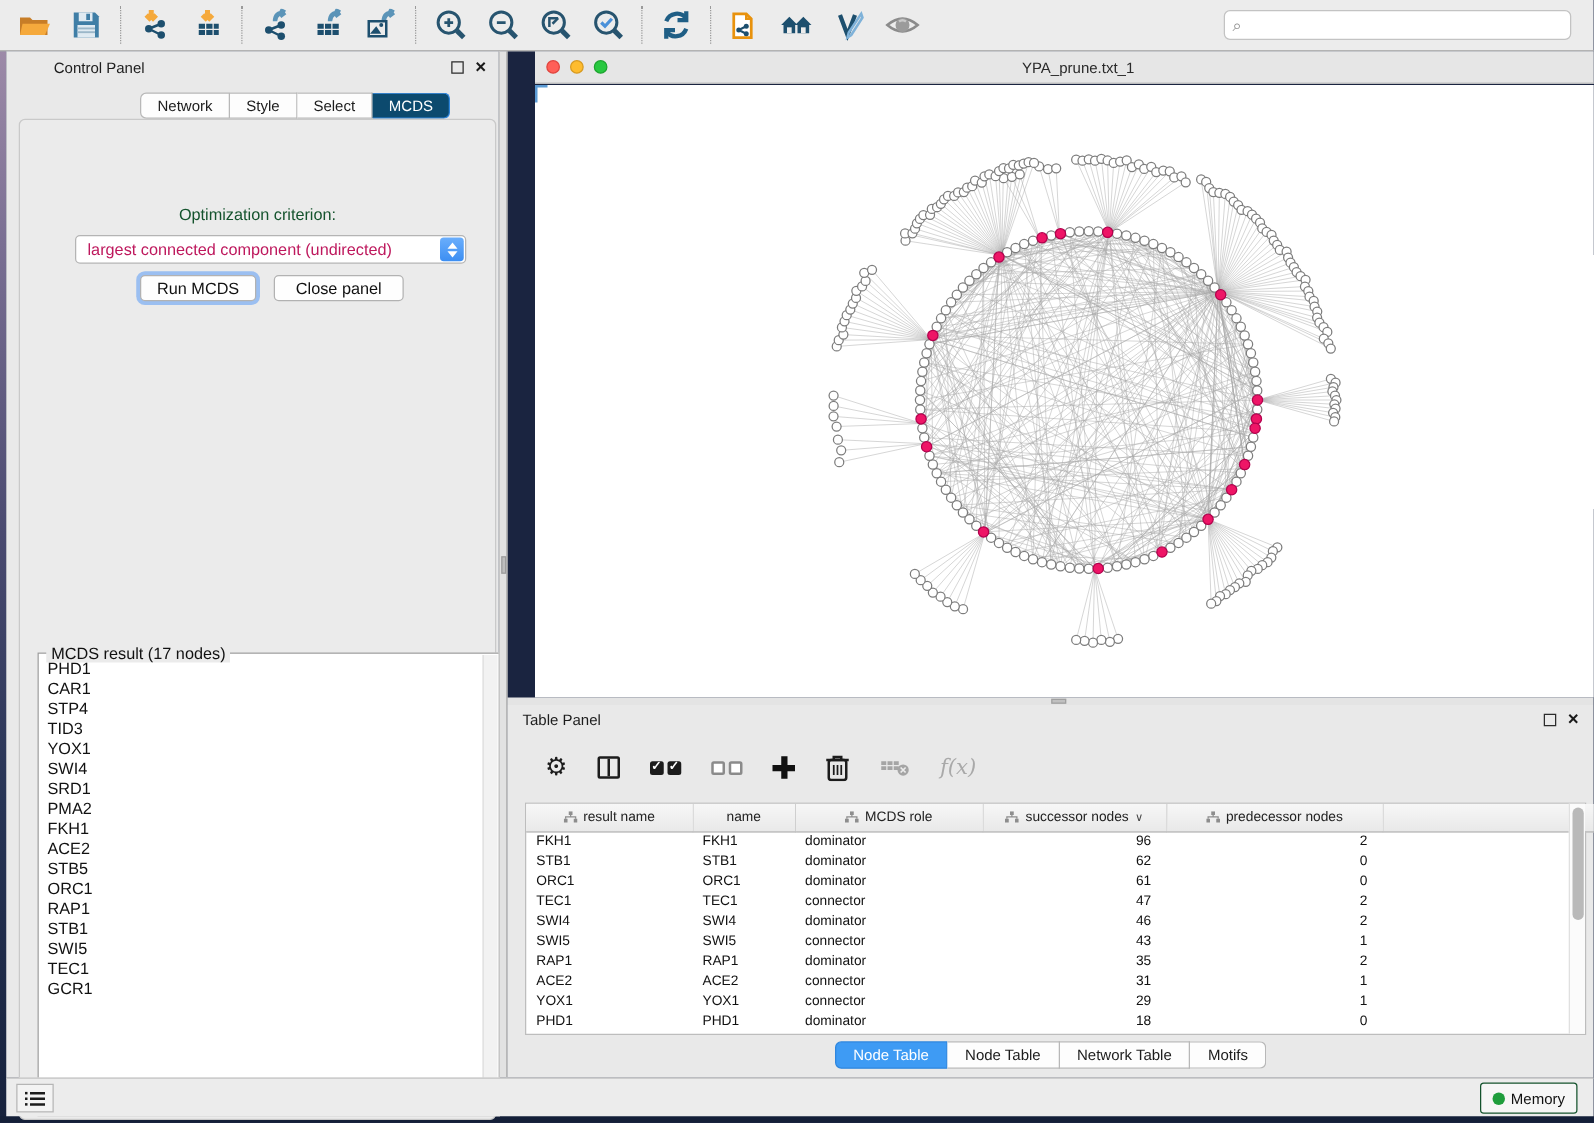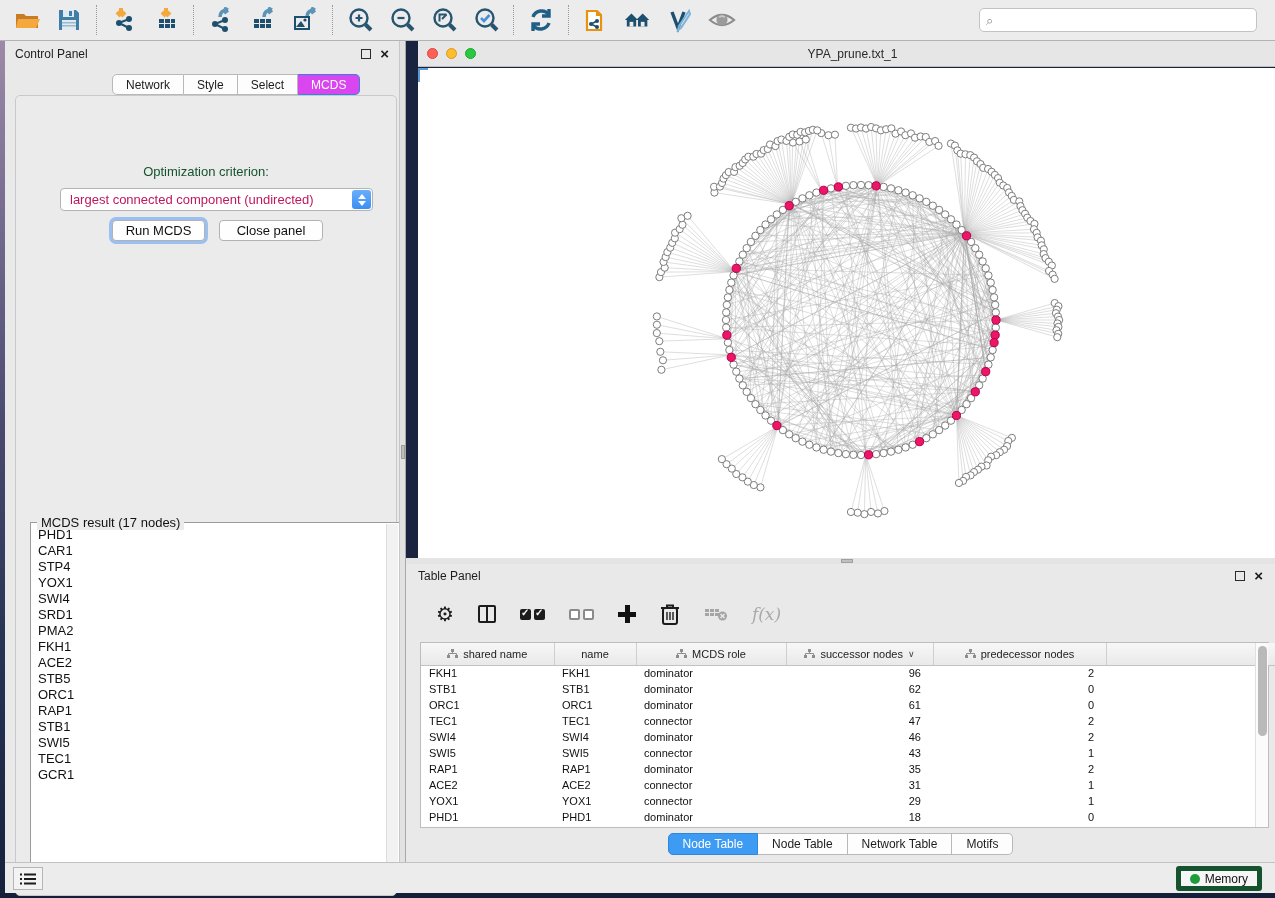--- a/index.html
+++ b/index.html
@@ -17,33 +17,33 @@
     border-bottom:1px solid #b3b3b3; display:flex; align-items:center; }
   .tb-group { display:flex; align-items:center; gap:14px; padding:0 13px; }
   .tb-sep { width:1px; height:30px; border-left:1px dotted #9a9a9a; }
   .tb-btn { width:28px; height:28px; display:flex; align-items:center; justify-content:center; cursor:pointer; }
   .search-wrap { position:absolute; right:18px; top:8px; }
   .search-input { width:278px; height:24px; border:1px solid #c3c3c3; border-radius:5px; background:#fff;
     padding:0 6px 0 24px; font-size:12px; color:#333; outline:none; }
   .search-glyph { position:absolute; left:7px; top:5px; color:#8a8a8a; font-size:13px; }
 
   
-  .control-panel { position:absolute; left:5px; top:41px; width:394px; height:821px; background:#e9e9e9; }
+  .control-panel { position:absolute; left:5px; top:41px; width:394px; height:821px; background:#e9e9e9;padding-left:28px; }
   .panel-head { height:26px; display:flex; align-items:center; padding:0 10px; }
   .panel-title { font-size:12px; color:#1d1d1d; }
   .panel-head-icons { margin-left:auto; display:flex; align-items:center; gap:9px; }
   .float-icon { width:10px; height:10px; border:1.5px solid #2b2b2b; display:inline-block; }
   .close-icon { font-size:15px; font-weight:bold; color:#1a1a1a; line-height:10px; cursor:pointer; }
 
   .cp-tabs { position:absolute; left:79px; top:33px; height:21px; display:flex;margin-left:28px; }
   .cp-tab { font-size:12px; padding:3px 13px; background:#fdfdfd; border:1px solid #b8b8b8; border-left:none;
     color:#1c1c1c; cursor:pointer; }
   .cp-tab:first-child { border-left:1px solid #b8b8b8; border-radius:5px 0 0 5px; }
   .cp-tab:last-child { border-radius:0 5px 5px 0; }
-  .cp-tab.active { background:#d946ef; border-color:#2f86dd; color:#fff; }
+  .cp-tab.active { background:#0c4a6e; border-color:#2f86dd; color:#fff; }
 
   .cp-inner { position:absolute; left:10px; top:54px; width:382px; height:801px; background:#ebebeb;
     border:1px solid #c9c9c9; border-radius:5px; }
   .opt-label { position:absolute; left:0; top:68px; width:100%; text-align:center; font-size:13px; color:#14532d; }
   .dropdown { position:absolute; left:44px; top:92px; width:313px; height:23px; background:#fff;
     border:1px solid #b4b4b4; border-radius:4px; display:flex; align-items:center; cursor:pointer; }
   .dropdown-text { flex:1; font-size:13px; color:#be185d; padding-left:9px; white-space:nowrap; overflow:hidden; }
   .dropdown-stepper { width:19px; height:19px; margin-right:1px; border-radius:3px;
     background:linear-gradient(#6aaefc,#3c8ef2); display:flex; flex-direction:column; align-items:center; justify-content:center; gap:2px; }
   .arr-up { width:0; height:0; border-left:4px solid transparent; border-right:4px solid transparent; border-bottom:5px solid #fff; }
@@ -54,21 +54,21 @@
   .btn-closepanel { left:203px; top:124px; width:104px; }
 
   .result-box { position:absolute; left:14px; top:426px; width:370px; height:371px; background:#fff;
     border:1px solid #9c9c9c; }
   .result-legend { position:absolute; left:6px; top:-8px; background:#ebebeb; padding:0 4px; font-size:13px; color:#111; }
   .result-list { position:absolute; left:1px; top:4px; width:352px; height:360px; overflow:hidden; }
   .result-item { font-size:13px; color:#111; line-height:16px; padding-left:6px; cursor:default; }
   .result-scroll { position:absolute; right:1px; top:1px; width:12px; height:362px; background:#f2f2f2; border-left:1px solid #ddd; }
 
   
-  .net-win { position:absolute; left:418px; top:41px; width:834px; height:517px; }
+  .net-win { position:absolute; left:428px; top:41px; width:834px; height:517px; }
   .net-titlebar { position:absolute; left:0; top:0; width:869px; height:26px; background:#e6e6e6;
     border-bottom:1px solid #bfbfbf; display:flex; align-items:center; }
   .traffic { display:flex; gap:8px; margin-left:9px; }
   .tl { width:11px; height:11px; border-radius:50%; }
   .tl-red { background:#ff5f57; border:0.5px solid #e0443e; }
   .tl-yellow { background:#febc2e; border:0.5px solid #d89b21; }
   .tl-green { background:#28c840; border:0.5px solid #1da52f; }
   .net-title { position:absolute; left:0; width:100%; text-align:center; font-size:12px; color:#2a2a2a; }
   .net-canvas { position:absolute; left:0; top:27px; width:869px; height:490px; background:#fff; }
   .net-corner { position:absolute; left:0; top:27px; width:10px; height:14px;
@@ -115,21 +115,21 @@
   .tp-tabs { position:absolute; left:0; top:269px; width:869px; display:flex; justify-content:center; }
   .tp-tab { font-size:12px; padding:3px 14px; background:#fdfdfd; border:1px solid #b8b8b8; border-left:none; color:#1c1c1c; cursor:pointer; }
   .tp-tab:first-child { border-left:1px solid #b8b8b8; border-radius:5px 0 0 5px; }
   .tp-tab:last-child { border-radius:0 5px 5px 0; }
   .tp-tab.active { background:#3e9bf4; border-color:#2f86dd; color:#fff; }
 
   
   .status-bar { position:absolute; left:5px; top:862px; width:1270px; height:31px; background:#ececec; border-top:1px solid #c2c2c2; }
   .status-list-btn { position:absolute; left:8px; top:4px; width:30px; height:23px; background:#f3f3f3;
     border:1px solid #b5b5b5; display:flex; align-items:center; justify-content:center; cursor:pointer; }
-  .memory-btn { position:absolute; right:13px; top:3px; height:25px; background:#f6f6f6; border:5px solid #14532d;
+  .memory-btn { position:absolute; right:13px; top:3px; height:25px; background:#f6f6f6; border:1px solid #14532d;
     border-radius:3px; display:flex; align-items:center; gap:5px; padding:0 9px; font-size:12px; color:#111; cursor:pointer; }
   .mem-dot { width:10px; height:10px; border-radius:50%; background:#1f9d3c; }
 </style>
 </head>
 <body>
 
 <div id="app">
 
   <div class="wall-left"></div>
   <div class="wall-bottom"></div>
@@ -318,20 +318,21 @@
         </span>
       </div>
       <button class="btn btn-run">Run MCDS</button>
       <button class="btn btn-closepanel">Close panel</button>
       <div class="result-box">
         <span class="result-legend">MCDS result (17 nodes)</span>
         <div class="result-list">
             <div class="result-item">PHD1</div>
             <div class="result-item">CAR1</div>
             <div class="result-item">STP4</div>
+            <div class="result-item">TID3</div>
             <div class="result-item">YOX1</div>
             <div class="result-item">SWI4</div>
             <div class="result-item">SRD1</div>
             <div class="result-item">PMA2</div>
             <div class="result-item">FKH1</div>
             <div class="result-item">ACE2</div>
             <div class="result-item">STB5</div>
             <div class="result-item">ORC1</div>
             <div class="result-item">RAP1</div>
             <div class="result-item">STB1</div>
@@ -1223,21 +1224,21 @@
               <th style="width: 133px;">
                 <span class="th-flex">
                   <svg class="tree-ico" width="11" height="10" viewBox="0 0 11 10">
                     <g fill="#6d6d6d">
                       <rect x="4" y="0" width="3" height="3"></rect>
                       <rect x="0" y="6" width="3" height="3"></rect>
                       <rect x="8" y="6" width="3" height="3"></rect>
                     </g>
                     <path d="M5.5 3 V4.5 M1.5 6 V4.5 H9.5 V6" stroke="#6d6d6d" fill="none" stroke-width="1"></path>
                   </svg>
-                  <span>shared name</span>
+                  <span>result name</span>
                 </span>
               </th>
               <th style="width: 82px;">
                 <span class="th-flex">
                   <span>name</span>
                 </span>
               </th>
               <th style="width: 150px;">
                 <span class="th-flex">
                   <svg class="tree-ico" width="11" height="10" viewBox="0 0 11 10">

